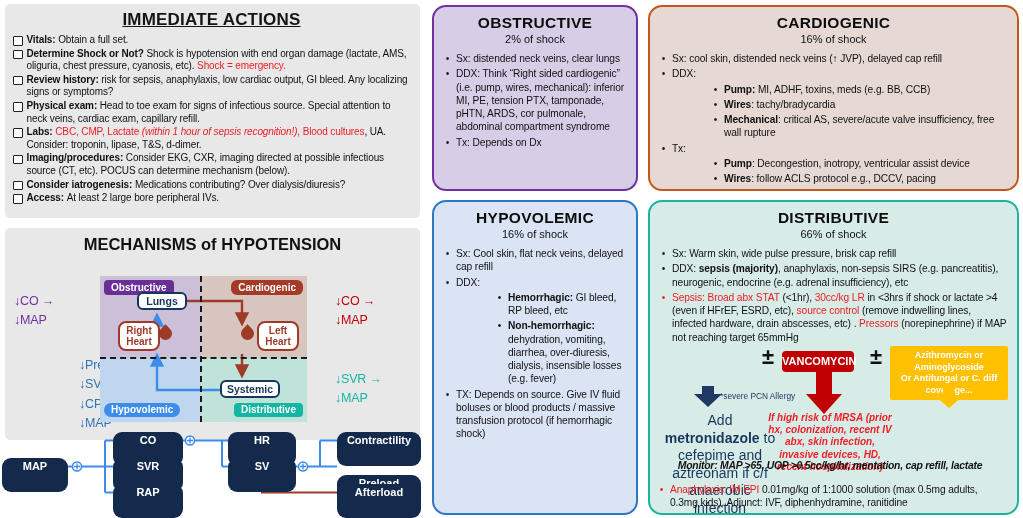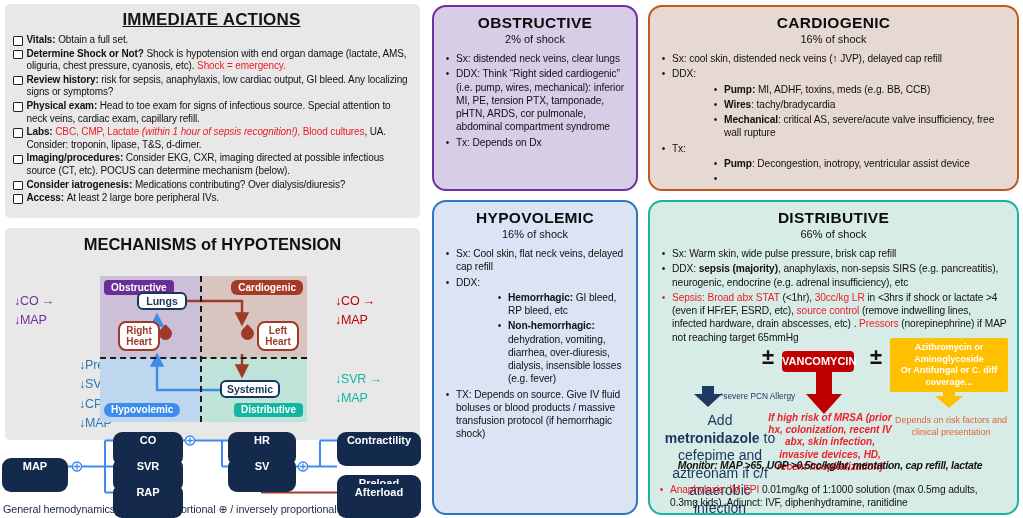--- a/index.html
+++ b/index.html
@@ -74,21 +74,21 @@
   .sg.b{font-weight:700;} .sg.r{color:#ed1c24;} .sg.i{font-style:italic;}
   .sg.u{text-decoration:underline;}
 
   
   .abx-navy{position:absolute;left:10px;top:134px;width:98px;height:50px;background:#1f3864;border-radius:10px;
             color:#fff;font-weight:700;font-size:10px;text-align:center;line-height:1.3;padding-top:5px;box-sizing:border-box;}
   .abx-plus{position:absolute;font-size:22px;font-weight:800;color:#111;}
   .pl1{left:112px;top:142px;} .pl2{left:220px;top:142px;}
   .abx-vanco{position:absolute;left:132px;top:149px;width:72px;height:21px;background:#c00000;border-radius:4px;
              color:#fff;font-weight:700;font-size:11px;text-align:center;line-height:21px;}
-  .abx-gold{position:absolute;left:240px;top:136px;width:118px;height:54px;background:#ffc000;border-radius:2px;
+  .abx-gold{position:absolute;left:240px;top:144px;width:118px;height:54px;background:#ffc000;border-radius:2px;
             color:#fff;font-weight:700;font-size:9px;text-align:center;line-height:1.3;padding-top:4px;box-sizing:border-box;}
   .abx-arrows{position:absolute;left:0;top:170px;}
   .pcn-note{position:absolute;left:70px;top:189px;font-size:8.3px;color:#1f3864;}
   .abx-note{position:absolute;text-align:center;}
   .n1{left:12px;top:210px;width:116px;font-size:14px;color:#17365d;line-height:1.25;}
   .n2{left:118px;top:210px;width:124px;font-size:10px;color:#f01e28;font-weight:700;font-style:italic;line-height:1.22;}
   .n3{left:244px;top:213px;width:114px;font-size:9px;color:#e2633a;line-height:1.3;}
   .monitor{position:absolute;left:4px;top:258px;width:352px;text-align:center;font-size:10.4px;font-weight:700;
            font-style:italic;letter-spacing:-.25px;color:#111;}
   .ana{position:absolute;left:8px;top:281px;width:350px;}
@@ -226,21 +226,20 @@
     <div class="pill p-map">MAP</div>
     <div class="pill p-co">CO</div>
     <div class="pill p-hr">HR</div>
     <div class="pill p-con">Contractility</div>
     <div class="pill p-svr">SVR</div>
     <div class="pill p-sv">SV</div>
     <div class="pill p-pre">Preload</div>
     <div class="pill p-rap">RAP</div>
     <div class="pill p-aft">Afterload</div>
   </div>
-  <div class="flow-caption">General hemodynamics showing proportional ⊕ / inversely proportional ⊖ relationships</div>
 
   <section class="shock" id="obstructive">
     <h3>OBSTRUCTIVE</h3>
     <div class="pct">2% of shock</div>
     <div>
         <div class="bl l0">
           <span class="mk ">•</span>
           <span class="tx"><span class="sg ">Sx: distended neck veins, clear lungs</span></span>
         </div>
         <div class="bl l0">
@@ -281,20 +280,21 @@
         <div class="bl l0">
           <span class="mk ">•</span>
           <span class="tx"><span class="sg ">Tx:</span></span>
         </div>
         <div class="bl l1">
           <span class="mk ">•</span>
           <span class="tx"><span class="sg b">Pump</span><span class="sg ">: Decongestion, inotropy, ventricular assist device</span></span>
         </div>
         <div class="bl l1">
           <span class="mk ">•</span>
+          <span class="tx"><span class="sg b">Wires</span><span class="sg ">: follow ACLS protocol e.g., DCCV, pacing</span></span>
         </div>
         <div class="bl l1">
           <span class="mk ">•</span>
           <span class="tx"><span class="sg b">Mechanical</span><span class="sg ">: Surgery</span></span>
         </div>
       </div>
   </section>
 
   <section class="shock" id="hypovolemic">
     <h3>HYPOVOLEMIC</h3>
@@ -346,21 +346,20 @@
     <div class="abx-plus pl2">±</div>
     <div class="abx-gold"><span class="sg ">Azithromycin or</span><br><span class="sg ">Aminoglycoside</span><br><span class="sg ">Or Antifungal or C. diff</span><br><span class="sg ">coverage...</span></div>
     <svg class="abx-arrows" width="360" height="48" viewBox="0 0 360 48">
       <polygon points="52,14 64,14 64,22 72,22 58,35 44,22 52,22" fill="#1f3864"></polygon>
       <polygon points="166,0 182,0 182,22 192,22 174,42 156,22 166,22" fill="#c00000"></polygon>
       <polygon points="293,16 305,16 305,24 313,24 299,36 285,24 293,24" fill="#ffc000"></polygon>
     </svg>
     <div class="pcn-note">*severe PCN Allergy</div>
     <div class="abx-note n1"><span class="sg ">Add </span><span class="sg b">metronidazole</span><span class="sg "> to cefepime and aztreonam if c/f anaerobic infection</span></div>
     <div class="abx-note n2">If high risk of MRSA (prior hx, colonization, recent IV abx, skin infection, invasive devices, HD, recent hospitalization)</div>
-    <div class="abx-note n3">Depends on risk factors and clinical presentation</div>
     <div class="monitor">Monitor: MAP &gt;65, UOP &gt;0.5cc/kg/hr, mentation, cap refill, lactate</div>
     <div class="bl ana">
       <span class="mk r">•</span>
       <span class="tx"><span class="sg r">Anaphylaxis: IM EPI </span><span class="sg "> 0.01mg/kg of 1:1000 solution (max 0.5mg adults, 0.3mg kids). Adjunct: IVF, diphenhydramine, ranitidine</span></span>
     </div>
   </section>
 
 </div>
 
 </body></html>

